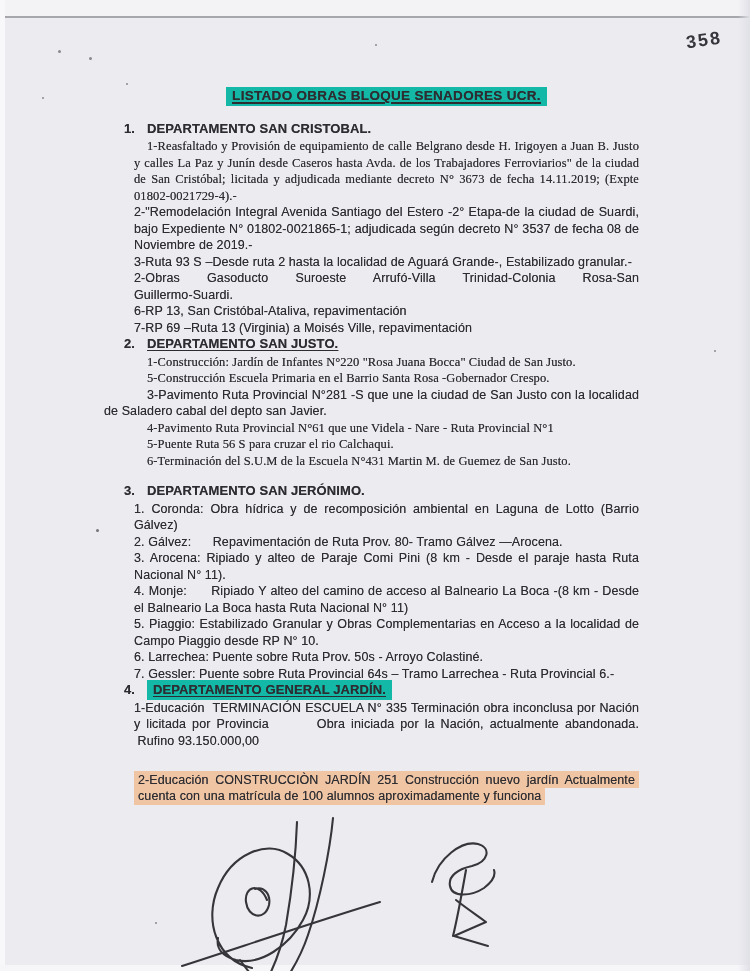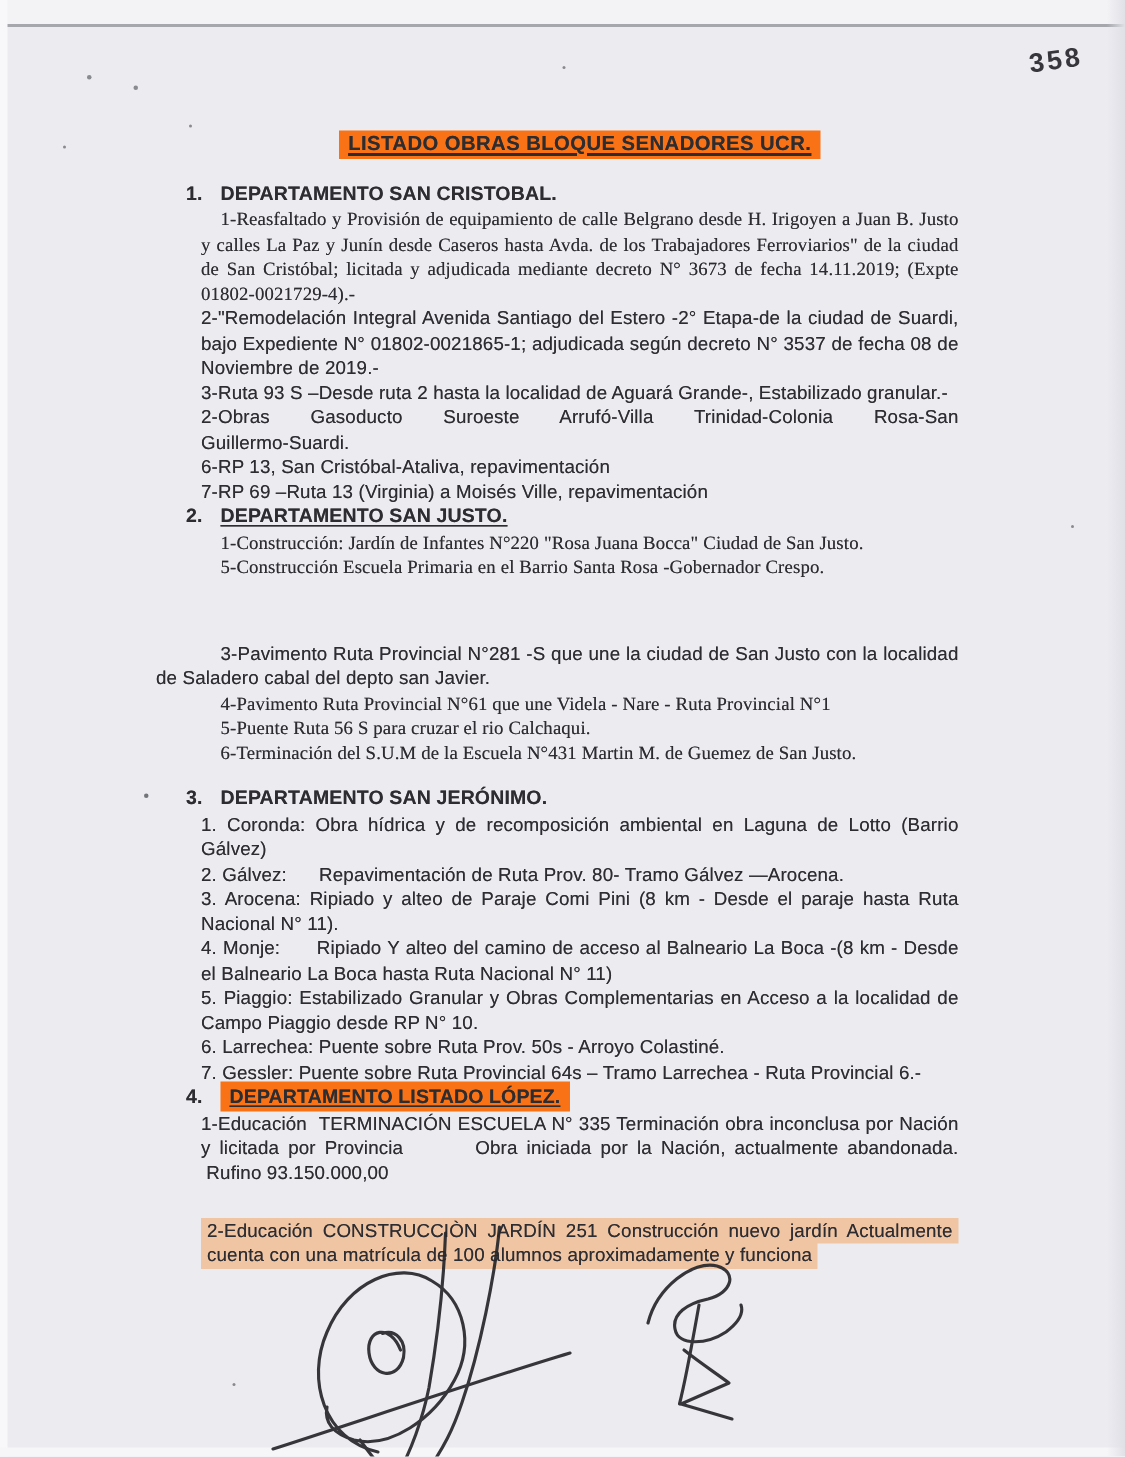--- a/index.html
+++ b/index.html
@@ -25,38 +25,38 @@
     font-size:12.5px;line-height:16.5px;color:#2c2c31;
     text-shadow:0 0 0.4px rgba(44,44,49,0.65);
     letter-spacing:0.1px;
   }
   .title-wrap{text-align:center;margin:0 0 16px 0;}
   .doc-title{
     font-size:13.5px;font-weight:bold;letter-spacing:0.3px;
     text-decoration:underline;text-underline-offset:2px;text-decoration-thickness:1.5px;
   }
   mark.hl{
-    background:#f97316;color:inherit;
+    background:#14b8a6;color:inherit;
     padding:2px 6px 3px 6px;
     -webkit-box-decoration-break:clone;box-decoration-break:clone;margin-top:24px;
   }
   mark.hl-line{
     background:#efc5a4;color:inherit;
     padding:1.5px 4px 2px 4px;
     -webkit-box-decoration-break:clone;box-decoration-break:clone;
   }
   .section{margin:0;}
   .gap-before{margin-top:14px;}
   .heading{display:flex;font-weight:bold;font-size:13px;margin-left:-10px;margin-bottom:1px;}
   .hnum{width:23px;flex:none;}
   .htext{flex:auto;}
   .u{text-decoration:underline;text-underline-offset:2px;}
   .item{margin:0;text-align:justify;}
   .indent{text-indent:13px;font-family:Liberation Serif, serif;}
-  .outdent{margin-left:-30px;text-indent:43px;margin-top:41px;}
+  .outdent{margin-left:-30px;text-indent:43px;}
   .spread{word-spacing:12px;}
   .gap-lg{margin-top:22px;}
 
   .signatures{position:absolute;left:170px;top:810px;width:420px;height:200px;}
   .speck{position:absolute;border-radius:50%;background:#55555c;opacity:0.65;}
 </style>
 </head>
 <body>
 
 <div class="scan">
@@ -105,21 +105,21 @@
           <p class="item">2. Gálvez:&nbsp;&nbsp;&nbsp;&nbsp;&nbsp; Repavimentación de Ruta Prov. 80- Tramo Gálvez —Arocena.</p>
           <p class="item">3. Arocena: Ripiado y alteo de Paraje Comi Pini (8 km - Desde el paraje hasta Ruta Nacional N° 11).</p>
           <p class="item">4. Monje:&nbsp;&nbsp;&nbsp;&nbsp;&nbsp; Ripiado Y alteo del camino de acceso al Balneario La Boca -(8 km - Desde el Balneario La Boca hasta Ruta Nacional N° 11)</p>
           <p class="item">5. Piaggio: Estabilizado Granular y Obras Complementarias en Acceso a la localidad de Campo Piaggio desde RP N° 10.</p>
           <p class="item">6. Larrechea: Puente sobre Ruta Prov. 50s - Arroyo Colastiné.</p>
           <p class="item">7. Gessler: Puente sobre Ruta Provincial 64s – Tramo Larrechea - Ruta Provincial 6.-</p>
         </div>
         <div class="section">
           <div class="heading">
             <span class="hnum">4.</span>
-            <span class="htext"><mark class="hl"><span class="htext u">DEPARTAMENTO LISTADO LÓPEZ.</span></mark></span>
+            <span class="htext"><mark class="hl"><span class="htext u">DEPARTAMENTO GENERAL JARDÍN.</span></mark></span>
           </div>
           <p class="item">1-Educación&nbsp; TERMINACIÓN ESCUELA N° 335 Terminación obra inconclusa por Nación y licitada por Provincia &nbsp;&nbsp;&nbsp;&nbsp;&nbsp;&nbsp; Obra iniciada por la Nación, actualmente abandonada. &nbsp;Rufino 93.150.000,00</p>
           <p class="item gap-lg"><mark class="hl-line">2-Educación CONSTRUCCIÒN JARDÍN 251 Construcción nuevo jardín Actualmente cuenta con una matrícula de 100 alumnos aproximadamente y funciona</mark></p>
         </div>
       </div>
   </div>
 
   <div class="speck" style="left:58px;top:50px;width:3px;height:3px;"></div>
   <div class="speck" style="left:89px;top:57px;width:3px;height:3px;"></div>
   <div class="speck" style="left:42px;top:97px;width:2px;height:2px;"></div>

